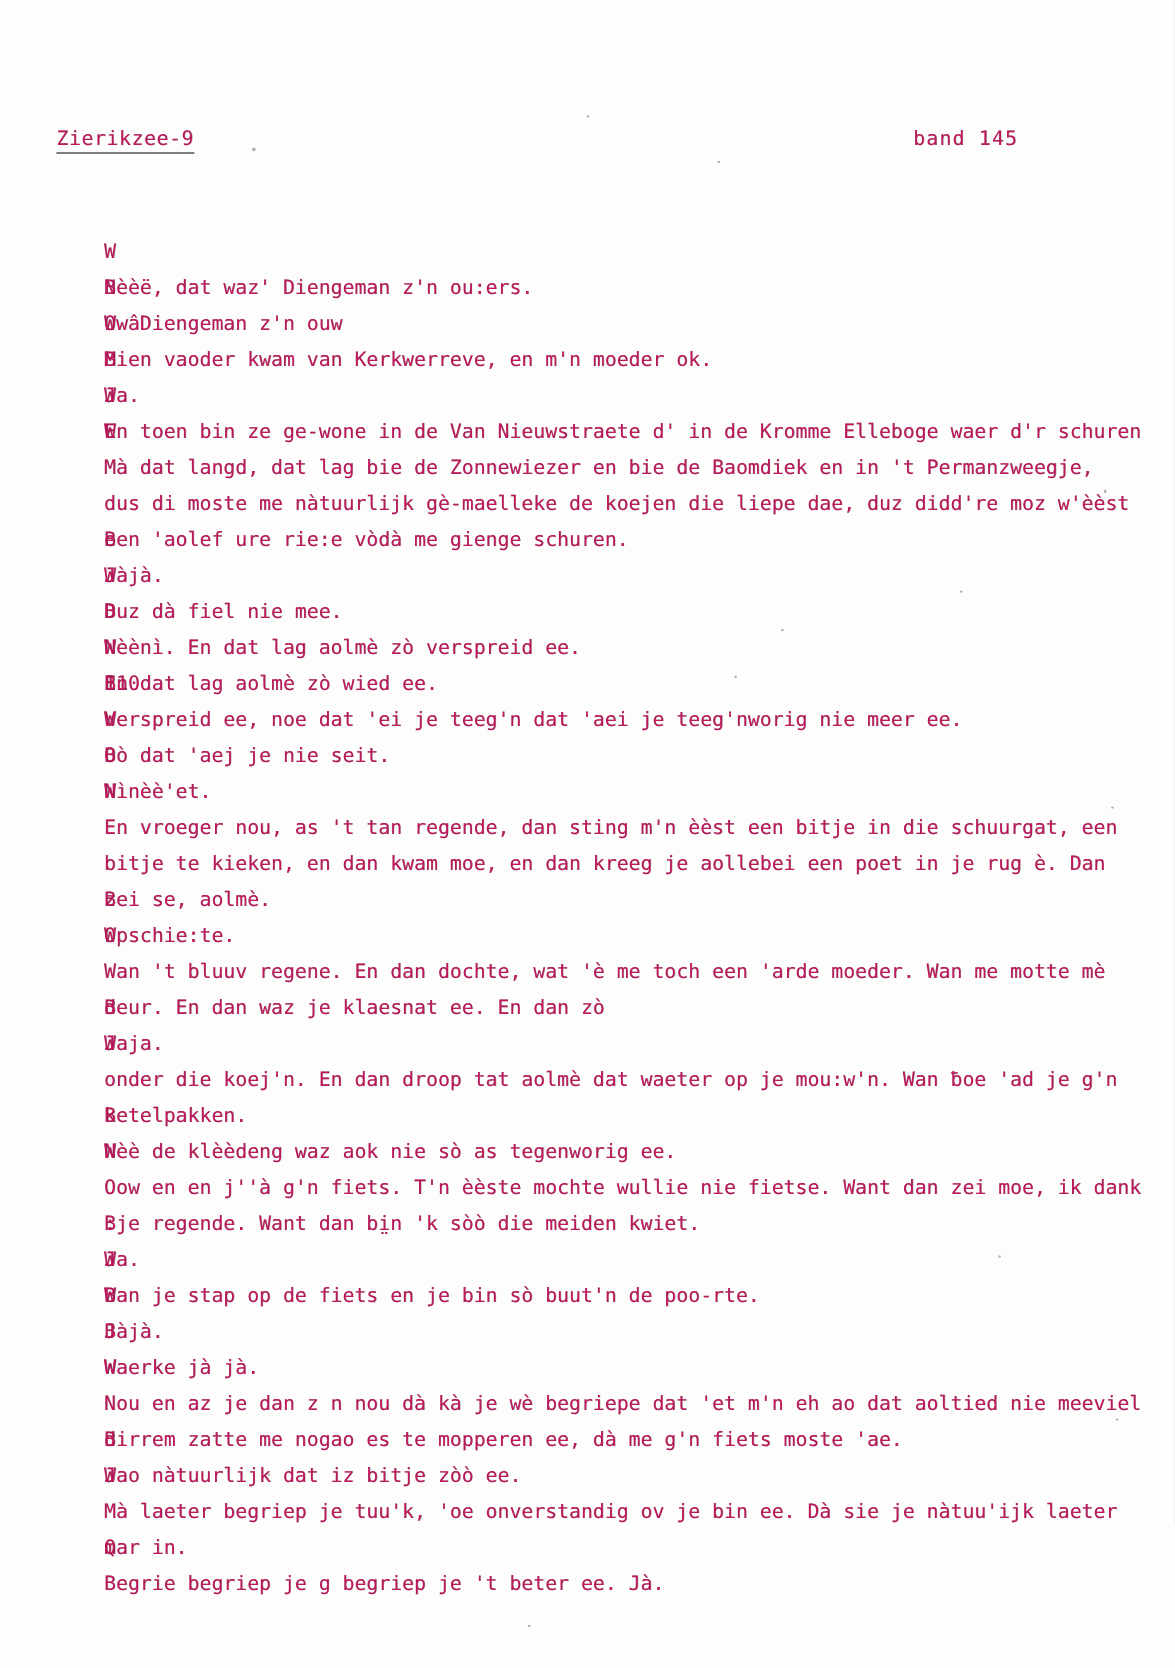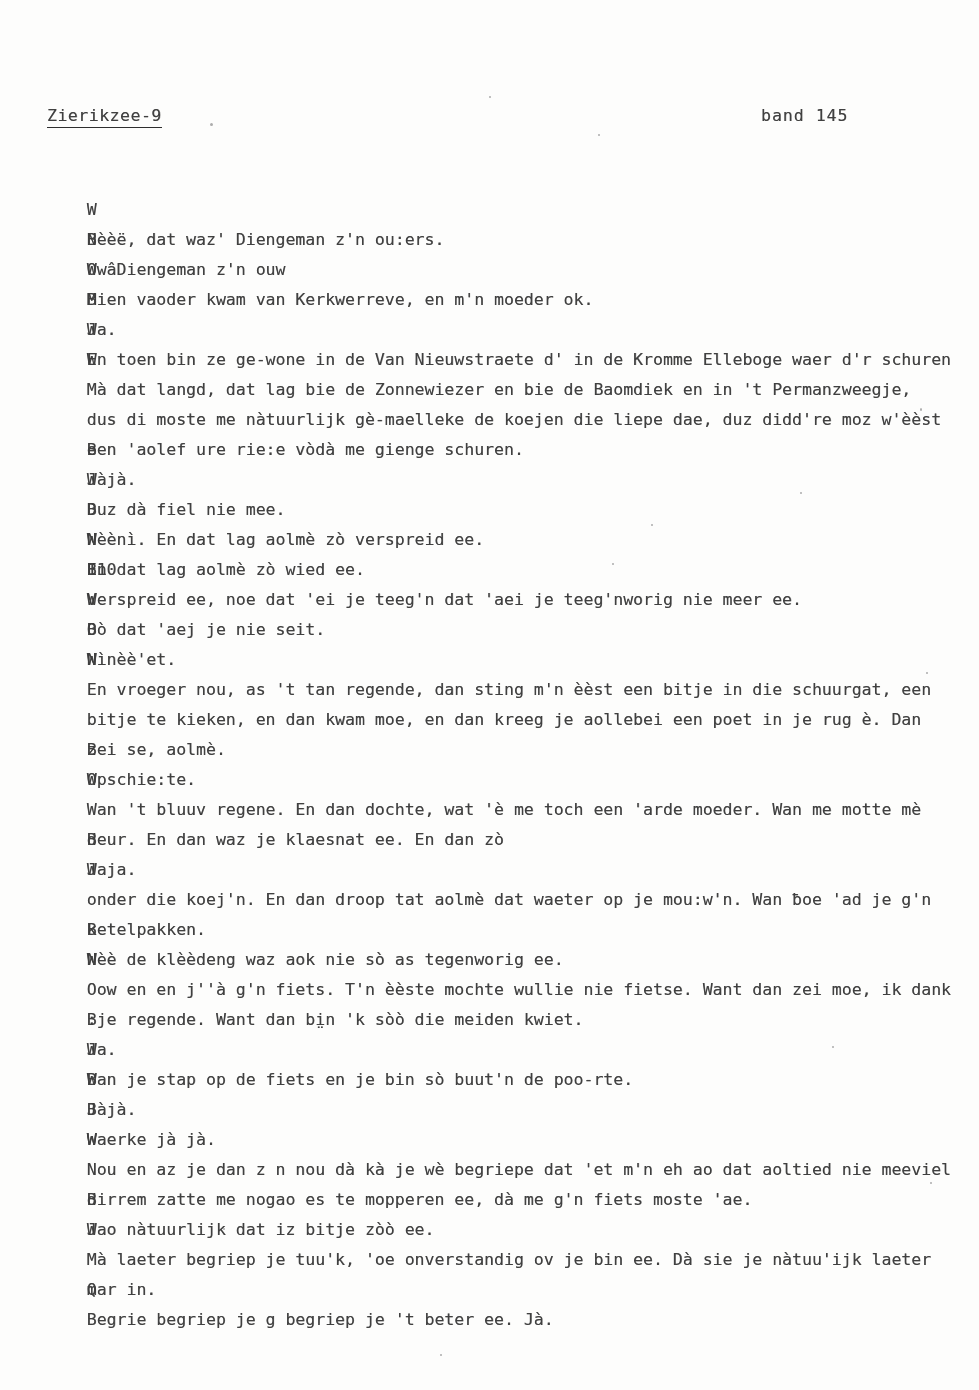--- a/index.html
+++ b/index.html
@@ -8,21 +8,21 @@
     background: #e8e8e8;
   }
   .page {
     position: relative;
     width: 979px;
     height: 1390px;
     margin: 0 auto;
     background: #fdfdfc;
     overflow: hidden;
     font-family: "DejaVu Sans Mono", "Liberation Mono", monospace;
-    color: #404040;
+    color: #be185d;
     font-size: 16.5px;
     text-shadow: 0.3px 0 0 rgba(40,40,40,0.45);
   }
   .header {
     position: absolute;
     top: 106px;
     left: 0;
     width: 100%;
     height: 26px;
     white-space: nowrap;

